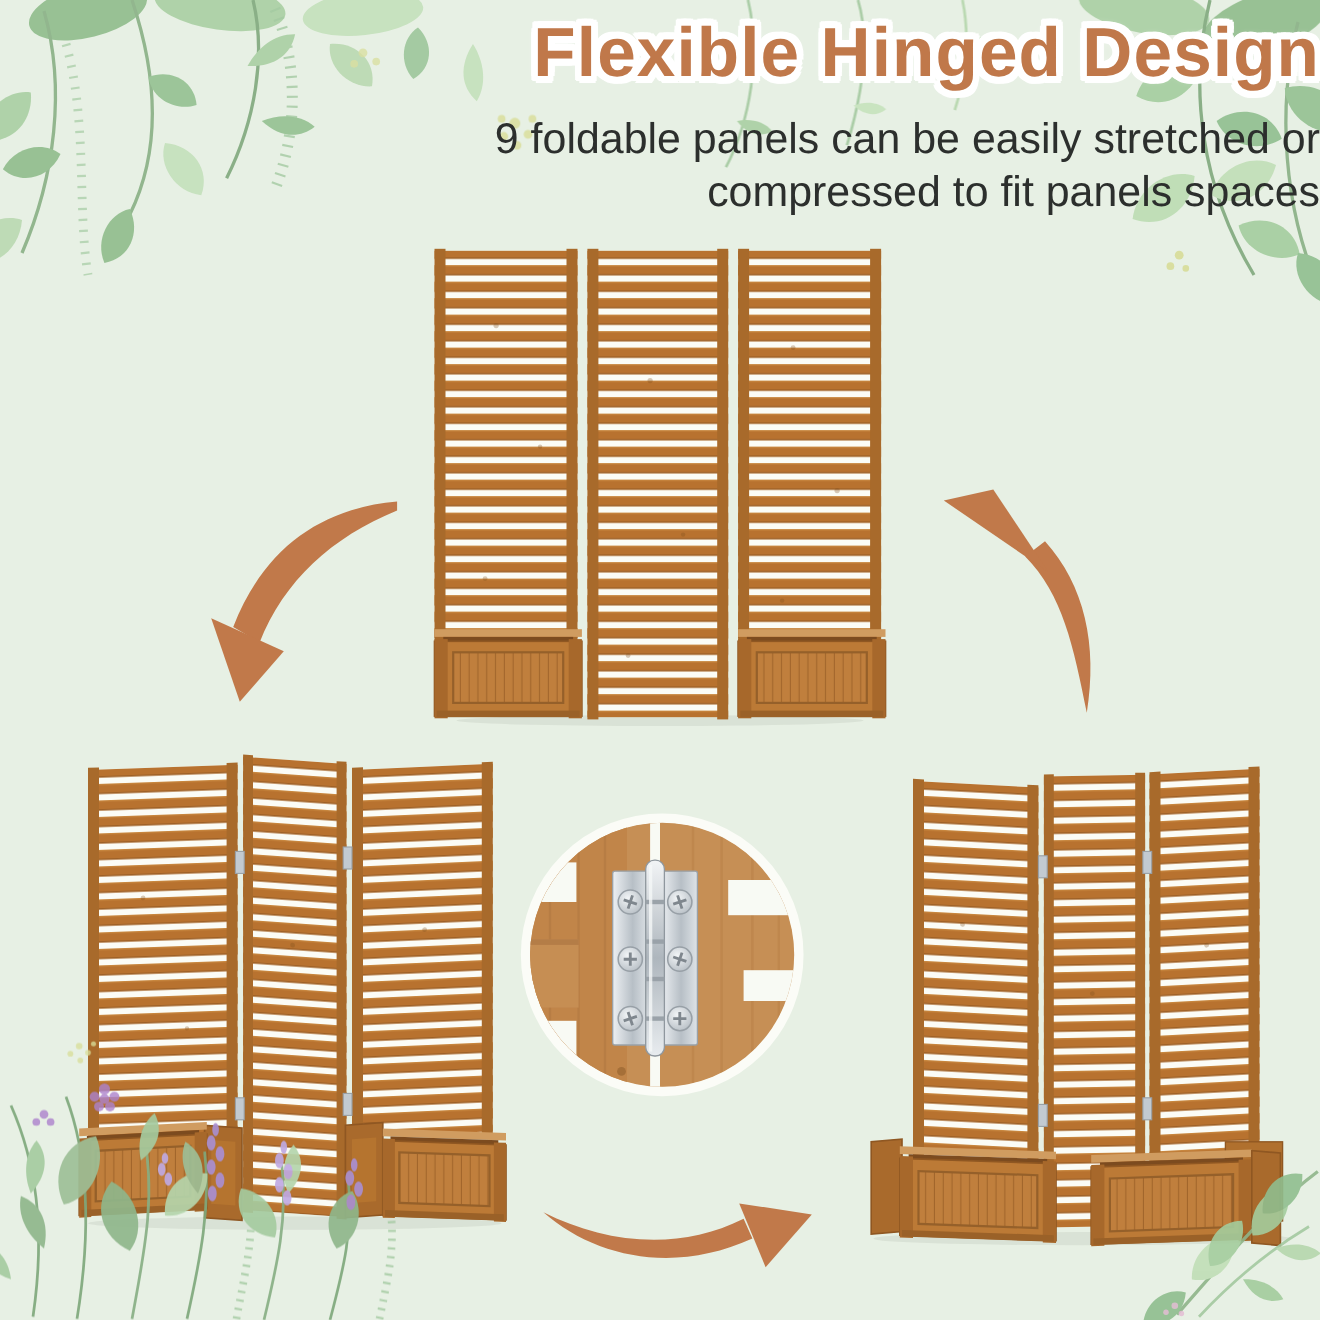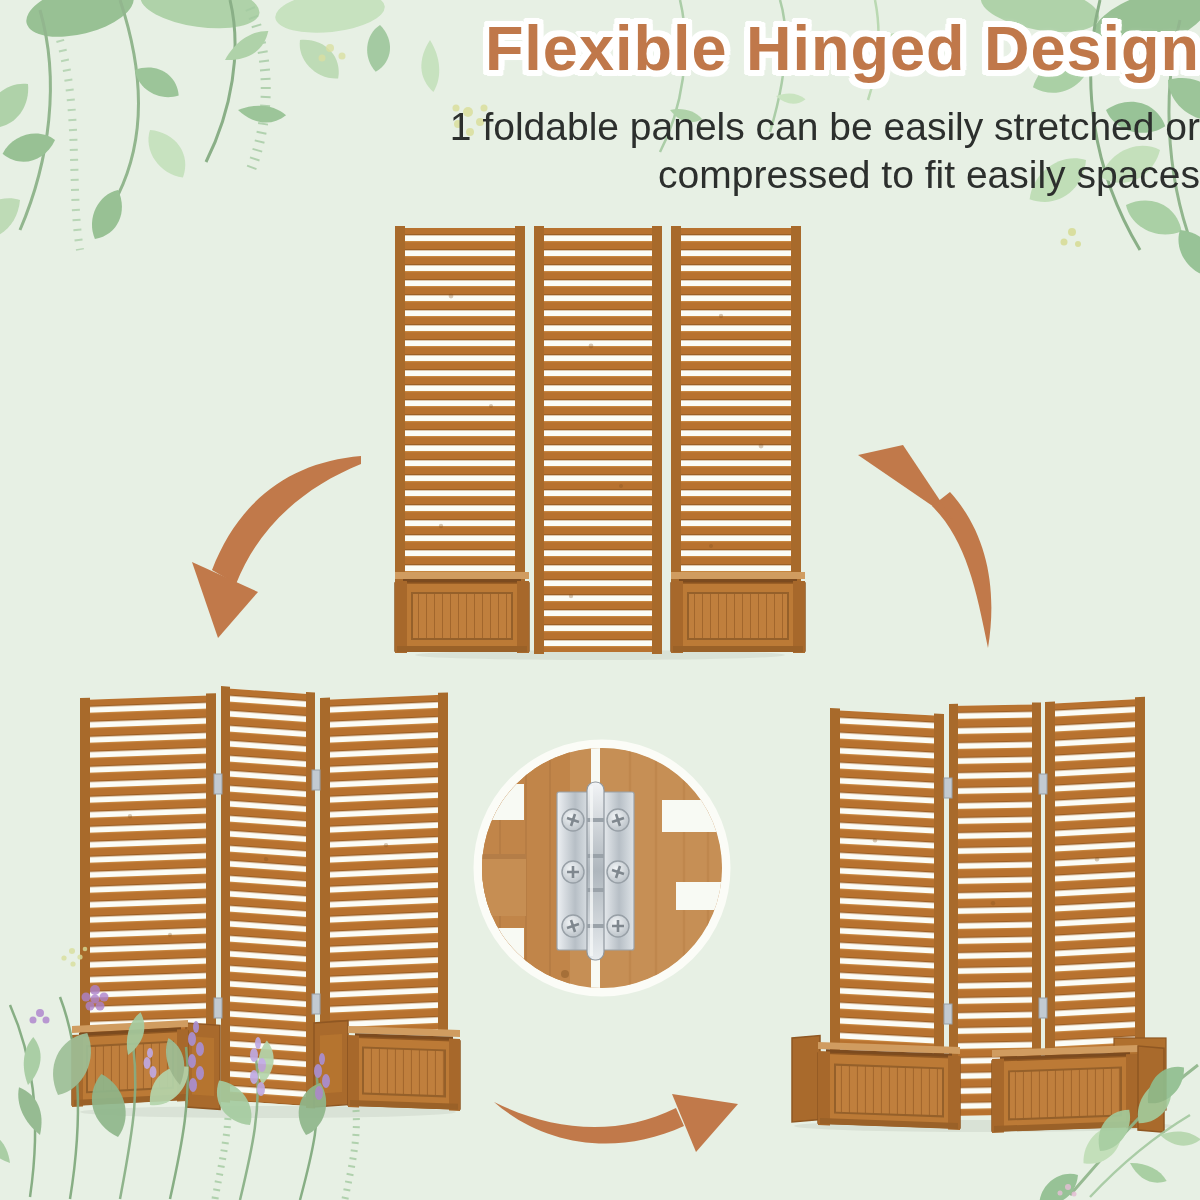--- a/index.html
+++ b/index.html
@@ -219,22 +219,22 @@
       <g fill="#E3B9D3" opacity="0.85">
           <circle cx="38" cy="132" r="3"></circle>
           <circle cx="30" cy="138" r="2.5"></circle>
           <circle cx="44" cy="139" r="2.5"></circle>
         </g>
     </g>
   </svg>
 
   <div class="abs header title">Flexible Hinged Design</div>
   <div class="abs header subtitle">
-    <div>1 foldable panels can be easily stretched or</div>
-    <div>compressed to fit easily spaces</div>
+    <div>9 foldable panels can be easily stretched or</div>
+    <div>compressed to fit panels spaces</div>
   </div>
 
   <svg class="abs figure" style="left:391px;top:226px" width="418" height="436" viewBox="0 0 418 436">
     <ellipse cx="209" cy="429" rx="185" ry="5" fill="rgba(60,70,55,0.08)"></ellipse>
 
     <rect x="4" y="2" width="130" height="352" fill="#FBFCF6"></rect>
     <rect x="4" y="2" width="130" height="352" fill="url(#patSlats)"></rect>
     <rect x="4" y="0" width="10" height="398" fill="#A86A2B"></rect>
     <rect x="124" y="0" width="10" height="398" fill="#A86A2B"></rect>
 

